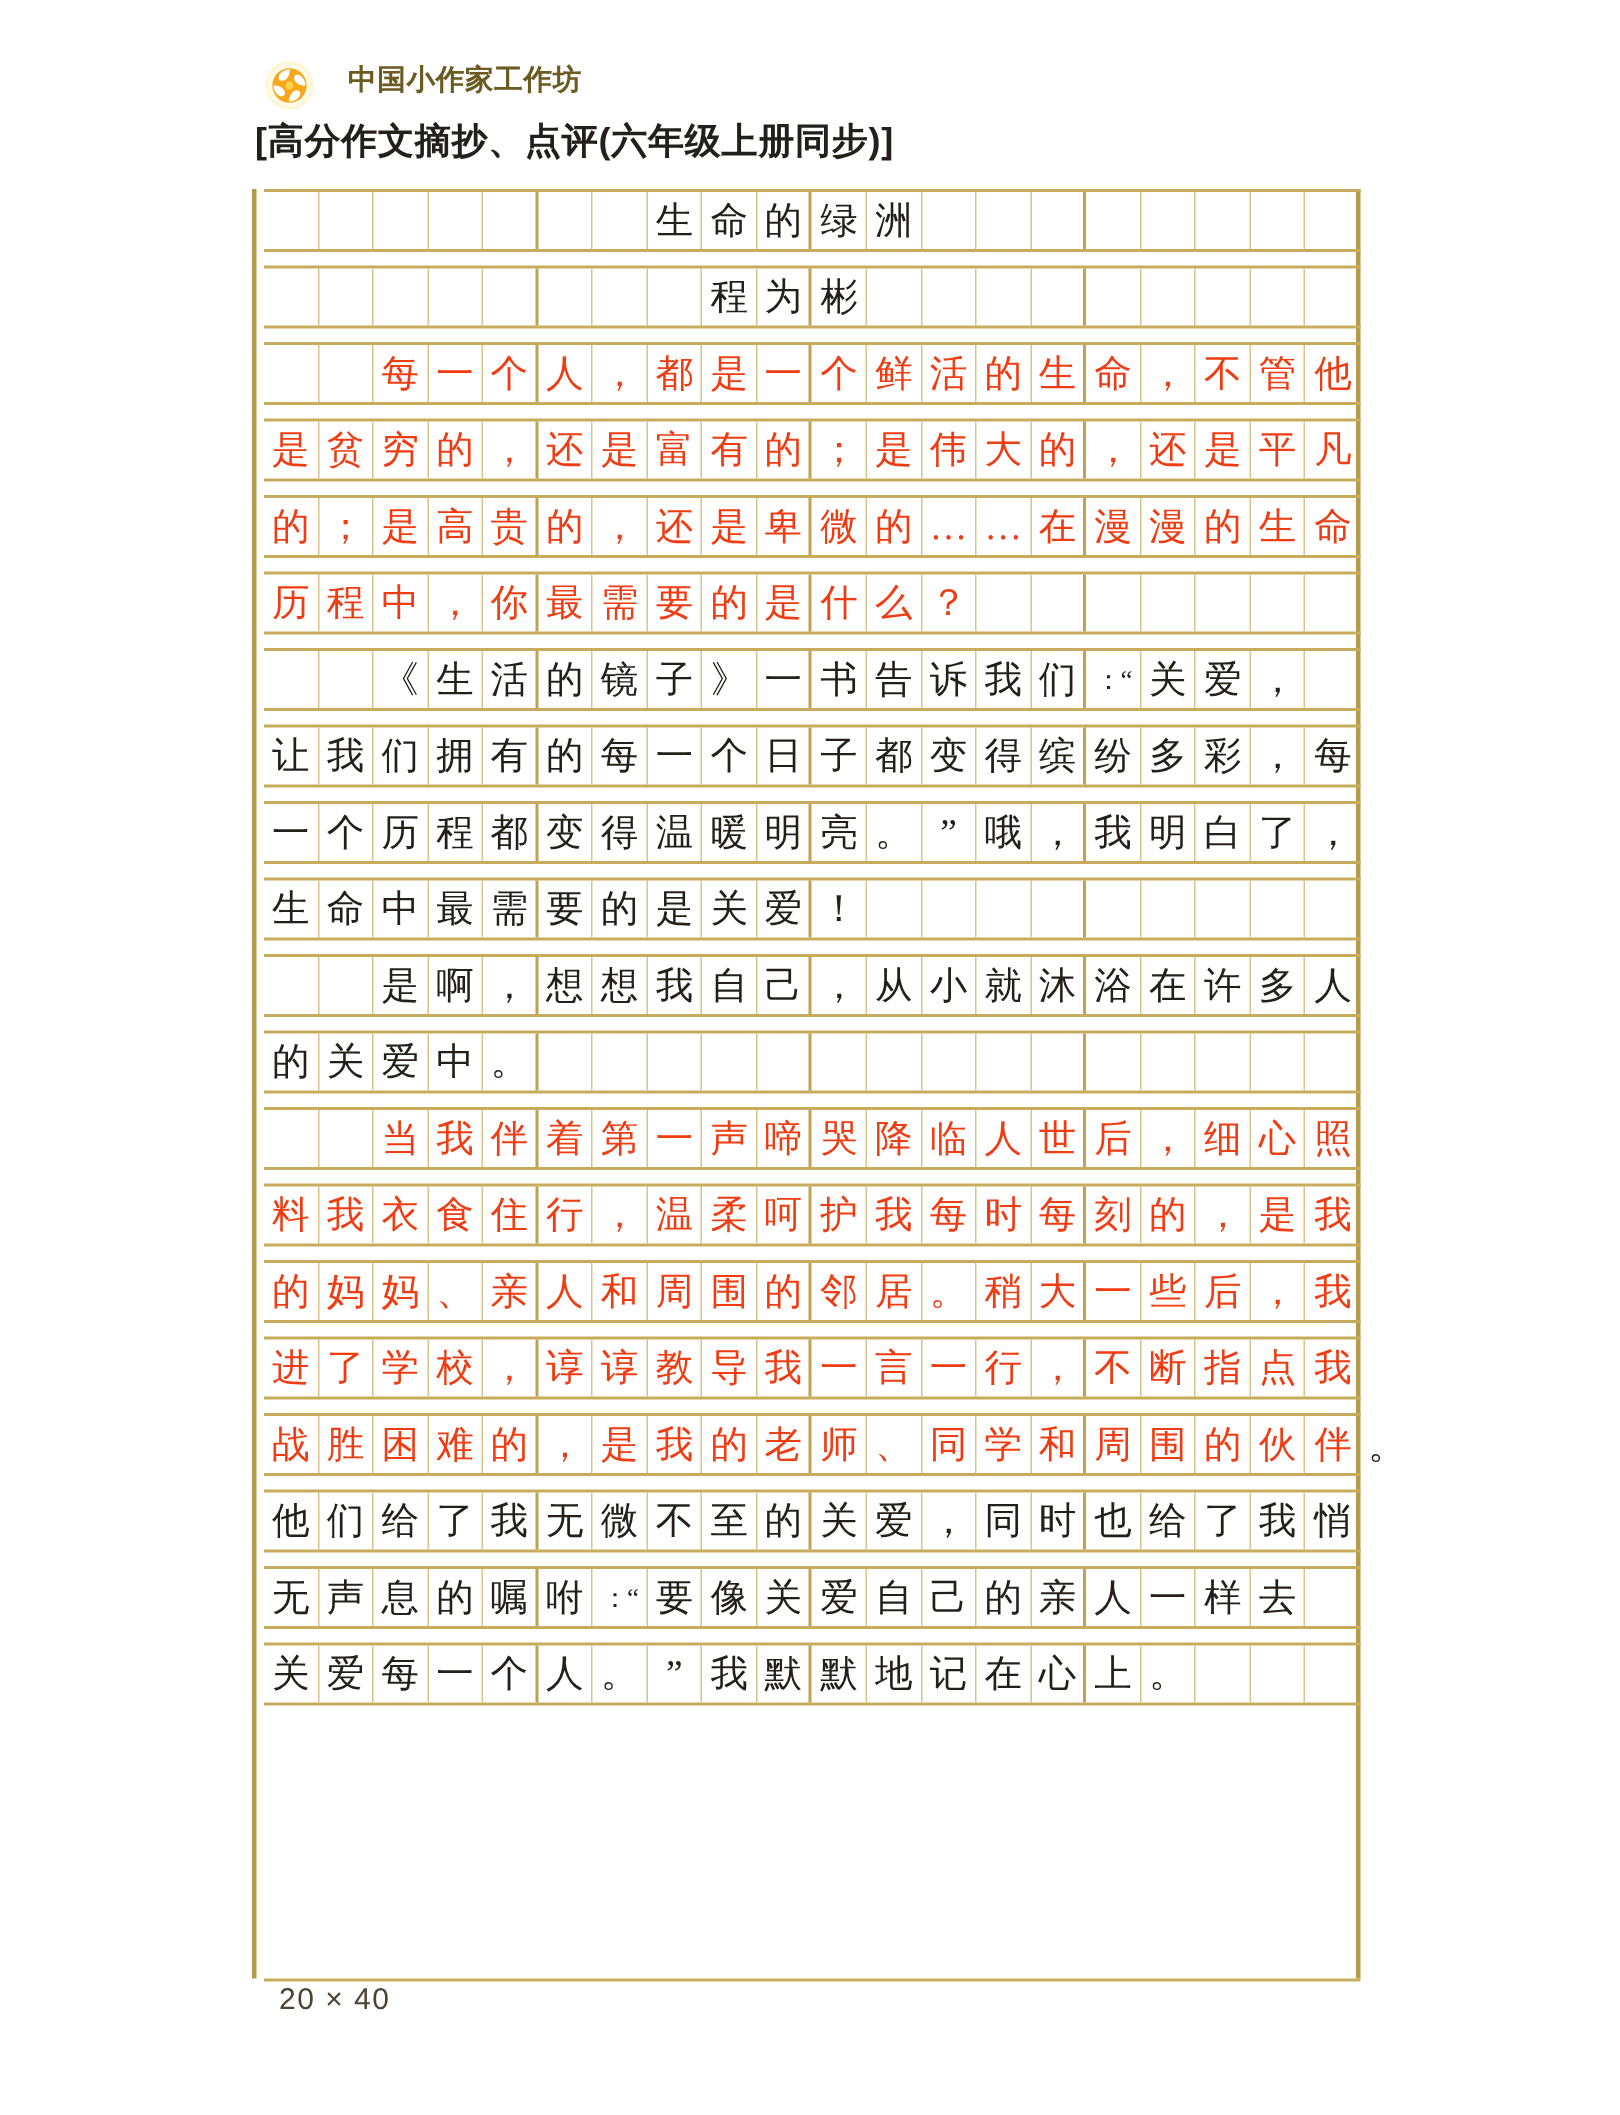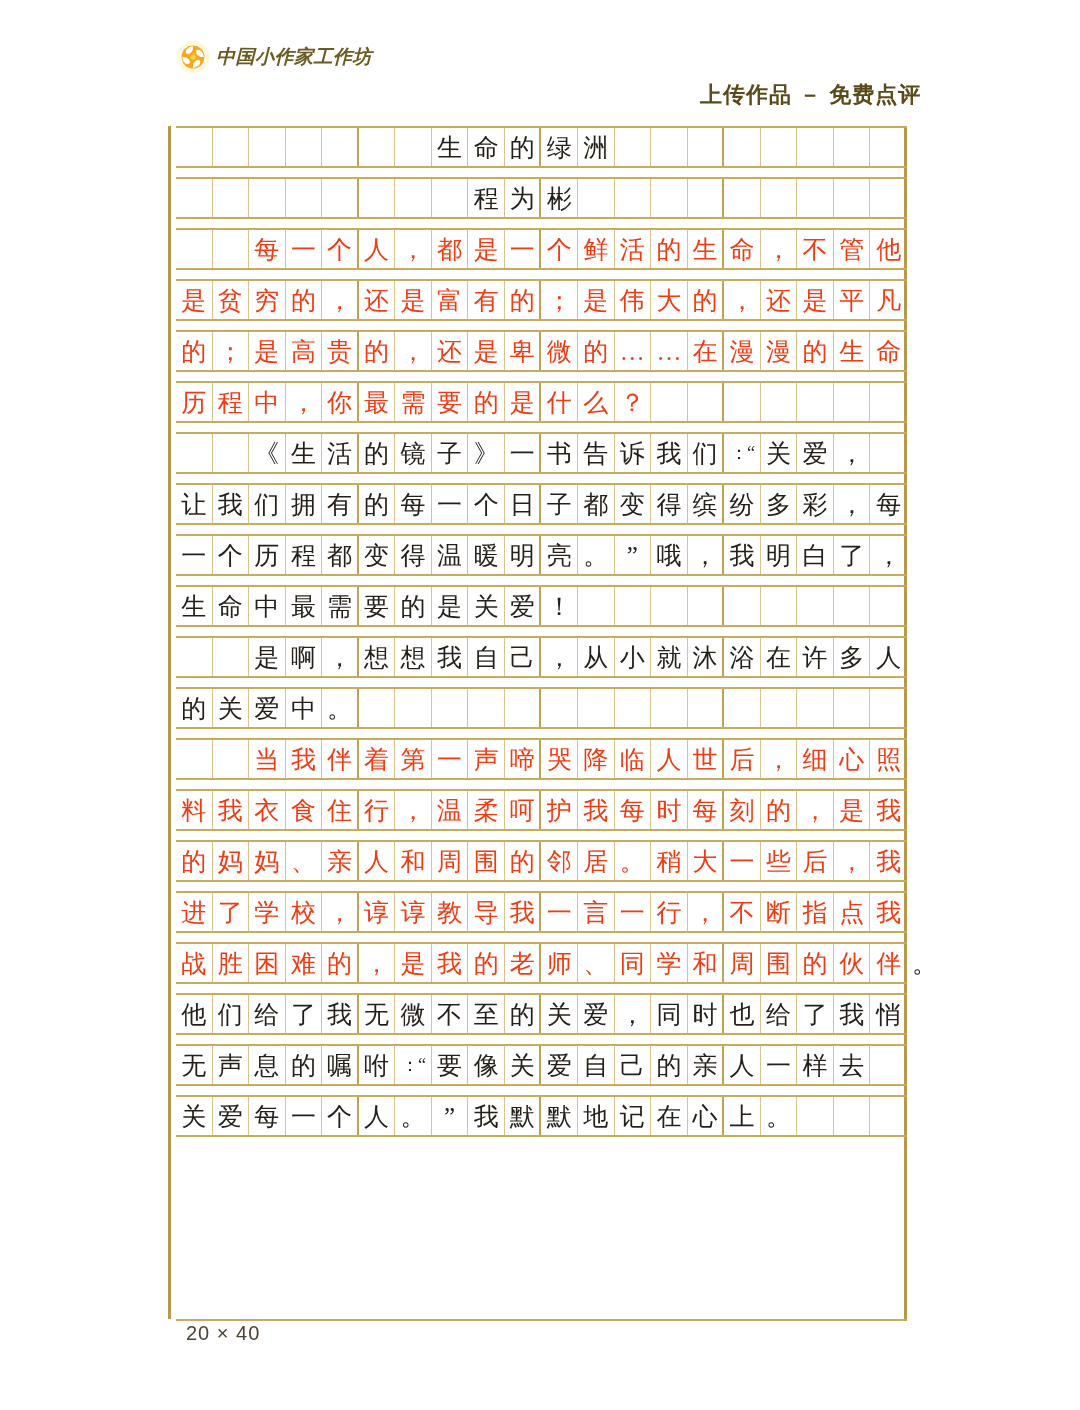--- a/index.html
+++ b/index.html
@@ -5,21 +5,21 @@
   html,body{margin:0;padding:0;}
   body{
     width:1080px;height:1410px;
     background:#ffffff;
     font-family:"Liberation Serif","DejaVu Serif",serif;
     position:relative;
     overflow:hidden;
   }
   
   #header{position:absolute;left:0;top:0;width:1080px;height:118px;}
-  #brand{position:absolute;left:176px;top:40px;display:flex;align-items:center;gap:6px;font-style:italic;}
+  #brand{position:absolute;left:176px;top:40px;display:flex;gap:22px;}
   #logo{width:34px;height:34px;position:relative;}
   #brand-name{
     font-size:19px;font-weight:bold;color:#6b5a22;
     font-family:"Liberation Sans","DejaVu Sans",sans-serif;
     letter-spacing:0.5px;
   }
   #title-row{position:absolute;left:170px;top:78px;width:800px;}
   #doc-title{
     font-size:24px;font-weight:bold;color:#231f1b;
     font-family:"Liberation Sans","DejaVu Sans",sans-serif;
@@ -102,22 +102,24 @@
           <path d="M27.8 17c-0.4-4.4-3.4-7.6-6.0-7.2-1.9 0.3-2.2 2.6-1.0 4.4 1.4 2.1 4.2 3.2 7.0 2.8z"></path>
           <path d="M17 27.8c4.4-0.4 7.6-3.4 7.2-6.0-0.3-1.9-2.6-2.2-4.4-1.0-2.1 1.4-3.2 4.2-2.8 7.0z"></path>
           <path d="M6.2 17c0.4 4.4 3.4 7.6 6.0 7.2 1.9-0.3 2.2-2.6 1.0-4.4-1.4-2.1-4.2-3.2-7.0-2.8z"></path>
         </g>
         <circle cx="17" cy="17" r="2.6" fill="#FFD24A"></circle>
       </svg>
     </span>
     <span id="brand-name">中国小作家工作坊</span>
   </div>
 
+  <div id="title-row">
+    <span id="doc-title">[高分作文摘抄、点评(六年级上册同步)]</span>
+  </div>
 
-  <div id="promo">上传作品 － 免费点评</div>
 </div>
 
 <div id="paper">
   <div class="row">
       <div class="cells">
         <div class="cell punct"></div>
         <div class="cell punct"></div>
         <div class="cell punct"></div>
         <div class="cell punct"></div>
         <div class="cell punct"></div>

